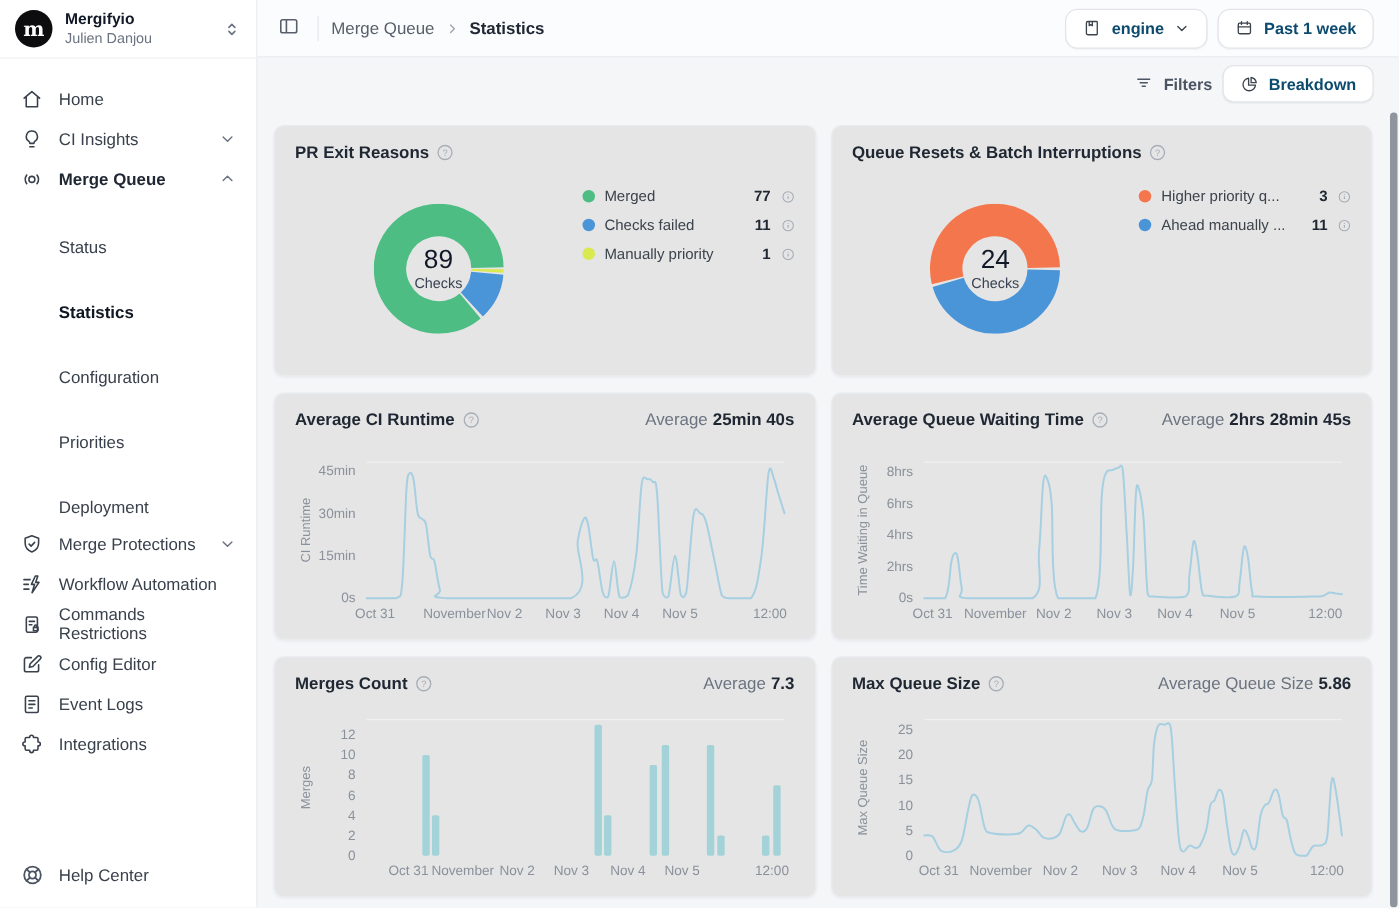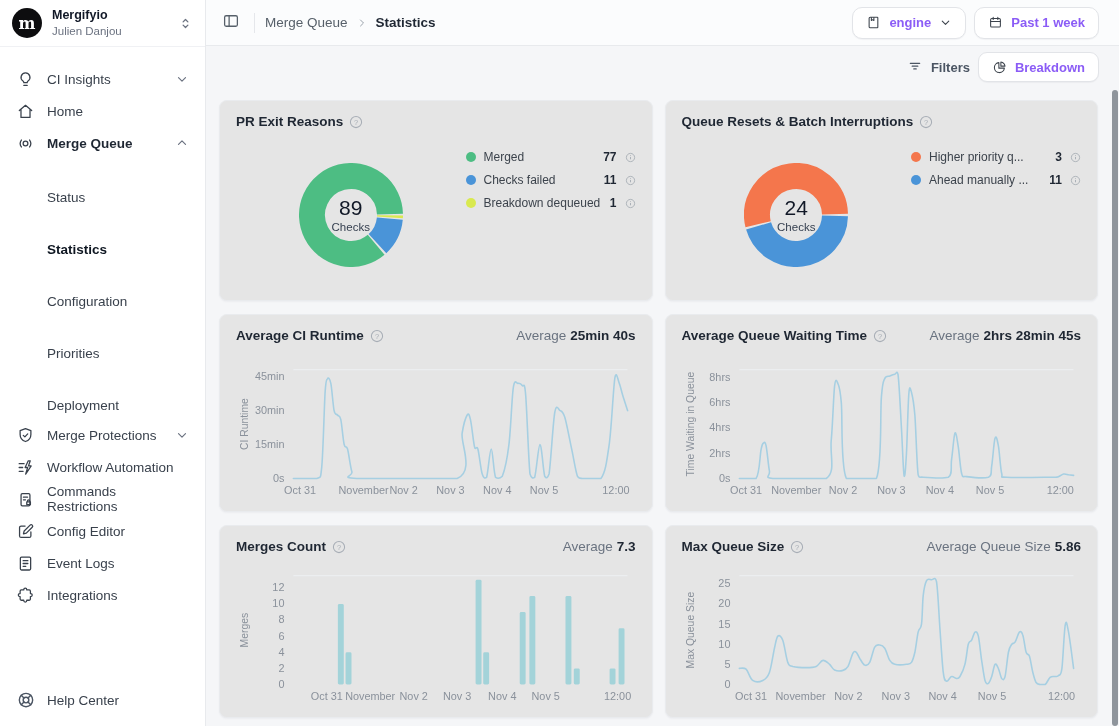--- a/index.html
+++ b/index.html
@@ -28,21 +28,21 @@
   
   .main { flex:1; display:flex; flex-direction:column; position:relative; min-width:0; }
   header { height:46px; background:#fbfcfd; border-bottom:1px solid #e8eaed; display:flex; align-items:center; gap:10px; padding:0 20px 0 12px; flex:none; }
   .icon-btn { display:flex; align-items:center; color:#57606a; cursor:pointer; background:none; border:none; padding:4px; }
   .vdiv { width:1px; height:20px; background:#e5e7eb; }
   .crumb { display:flex; align-items:center; gap:8px; font-size:13.5px; }
   .crumb-link { color:#57606a; cursor:pointer; }
   .crumb-sep { color:#9aa2ab; display:flex; }
   .crumb-cur { font-weight:700; color:#1f2733; }
   .hdr-right { margin-left:auto; display:flex; gap:8px; }
-  .btn { display:flex; align-items:center; gap:8px; background:#fff; border:1px solid #e2e4e8; border-radius:10px; height:32px; padding:0 13px; font-size:13px; font-weight:600; color:#8b5cf6; cursor:pointer; box-shadow:0 1px 1px rgba(16,24,40,.04); font-family:inherit; }
+  .btn { display:flex; align-items:center; gap:8px; background:#fff; border:1px solid #e2e4e8; border-radius:10px; height:32px; padding:0 13px; font-size:13px; font-weight:600; color:#0c4a6e; cursor:pointer; box-shadow:0 1px 1px rgba(16,24,40,.04); font-family:inherit; }
   .btn .bicon { display:flex; color:#3c434c; }
   .toolbar { height:42px; display:flex; align-items:center; justify-content:flex-end; padding:0 20px 0 13px; flex:none; }
   .ghost-btn { display:flex; align-items:center; gap:8px; color:#4b5563; font-size:13px; font-weight:600; background:none; border:none; padding:4px 8px; cursor:pointer; font-family:inherit; }
   .btn.small { height:30px; border-radius:9px; }
 
   
   .content { flex:1; display:grid; grid-template-columns:1fr 1fr; grid-template-rows:201px 198px 193px; gap:13px 12px; padding:12px 21px 0 13px; overflow:hidden; }
   .card { background:#e5e5e5; border:1px solid #e9ebee; border-radius:8px; box-shadow:0 1px 2px rgba(16,24,40,.04); padding:13px 16px 0; display:flex; flex-direction:column; overflow:hidden; }
   .card-head { display:flex; align-items:center; gap:6px; flex:none; }
   .card-title { font-size:13.5px; font-weight:700; color:#1f2733; }
@@ -88,38 +88,38 @@
       <span class="org-chev">
         <svg width="15" height="15" viewBox="0 0 24 24" fill="none" stroke="currentColor" stroke-width="2.1" stroke-linecap="round" stroke-linejoin="round">
             <path d="M8.2 9.4 12 5.6l3.8 3.8M8.2 14.6l3.8 3.8 3.8-3.8"></path>
           </svg>
       </span>
     </div>
     <nav id="nav">
         <div class="nav-item">
           <span class="nicon">
             <svg viewBox="0 0 24 24" fill="none" stroke="currentColor" stroke-width="1.6" stroke-linecap="round" stroke-linejoin="round">
+              <path d="M4.2 10.8 12 4.2l7.8 6.6M6.3 9.3v10.2h11.4V9.3"></path>
+            </svg>
+          </span>
+          <span>Home</span>
+        </div>
+        <div class="nav-item">
+          <span class="nicon">
+            <svg viewBox="0 0 24 24" fill="none" stroke="currentColor" stroke-width="1.6" stroke-linecap="round" stroke-linejoin="round">
               <path d="M12 3.6a5.6 5.6 0 0 1 3.2 10.2c-.7.5-1.1 1.3-1.1 2.2h-4.2c0-.9-.4-1.7-1.1-2.2A5.6 5.6 0 0 1 12 3.6Z"></path>
               <path d="M9.9 19.5h4.2"></path>
             </svg>
           </span>
           <span>CI Insights</span>
           <span class="chev">
             <svg width="14" height="14" viewBox="0 0 24 24" fill="none" stroke="currentColor" stroke-width="2" stroke-linecap="round" stroke-linejoin="round">
               <path d="M6 9.5l6 6 6-6"></path>
             </svg>
           </span>
-        </div>
-        <div class="nav-item">
-          <span class="nicon">
-            <svg viewBox="0 0 24 24" fill="none" stroke="currentColor" stroke-width="1.6" stroke-linecap="round" stroke-linejoin="round">
-              <path d="M4.2 10.8 12 4.2l7.8 6.6M6.3 9.3v10.2h11.4V9.3"></path>
-            </svg>
-          </span>
-          <span>Home</span>
         </div>
         <div class="nav-item weight">
           <span class="nicon">
             <svg viewBox="0 0 24 24" fill="none" stroke="currentColor" stroke-width="1.6" stroke-linecap="round" stroke-linejoin="round">
               <circle cx="12" cy="12" r="3"></circle>
               <path d="M6.8 7.6a7.6 7.6 0 0 0 0 8.8M17.2 7.6a7.6 7.6 0 0 1 0 8.8"></path>
             </svg>
           </span>
           <span>Merge Queue</span>
           <span class="chev">
@@ -327,21 +327,21 @@
                 <span class="lg-val">11</span>
                 <span class="lg-info">
                   <svg width="11" height="11" viewBox="0 0 16 16">
                     <circle cx="8" cy="8" r="6" fill="none" stroke="currentColor" stroke-width="1.2"></circle>
                     <path d="M8 7.2v3.4M8 4.8v1" stroke="currentColor" stroke-width="1.3"></path>
                   </svg>
                 </span>
               </div>
               <div class="lg-row">
                 <span class="lg-dot" style="background:#d9e94f"></span>
-                <span class="lg-label">Breakdown dequeued</span>
+                <span class="lg-label">Manually priority</span>
                 <span class="lg-val">1</span>
                 <span class="lg-info">
                   <svg width="11" height="11" viewBox="0 0 16 16">
                     <circle cx="8" cy="8" r="6" fill="none" stroke="currentColor" stroke-width="1.2"></circle>
                     <path d="M8 7.2v3.4M8 4.8v1" stroke="currentColor" stroke-width="1.3"></path>
                   </svg>
                 </span>
               </div>
             </div>
         </div>

